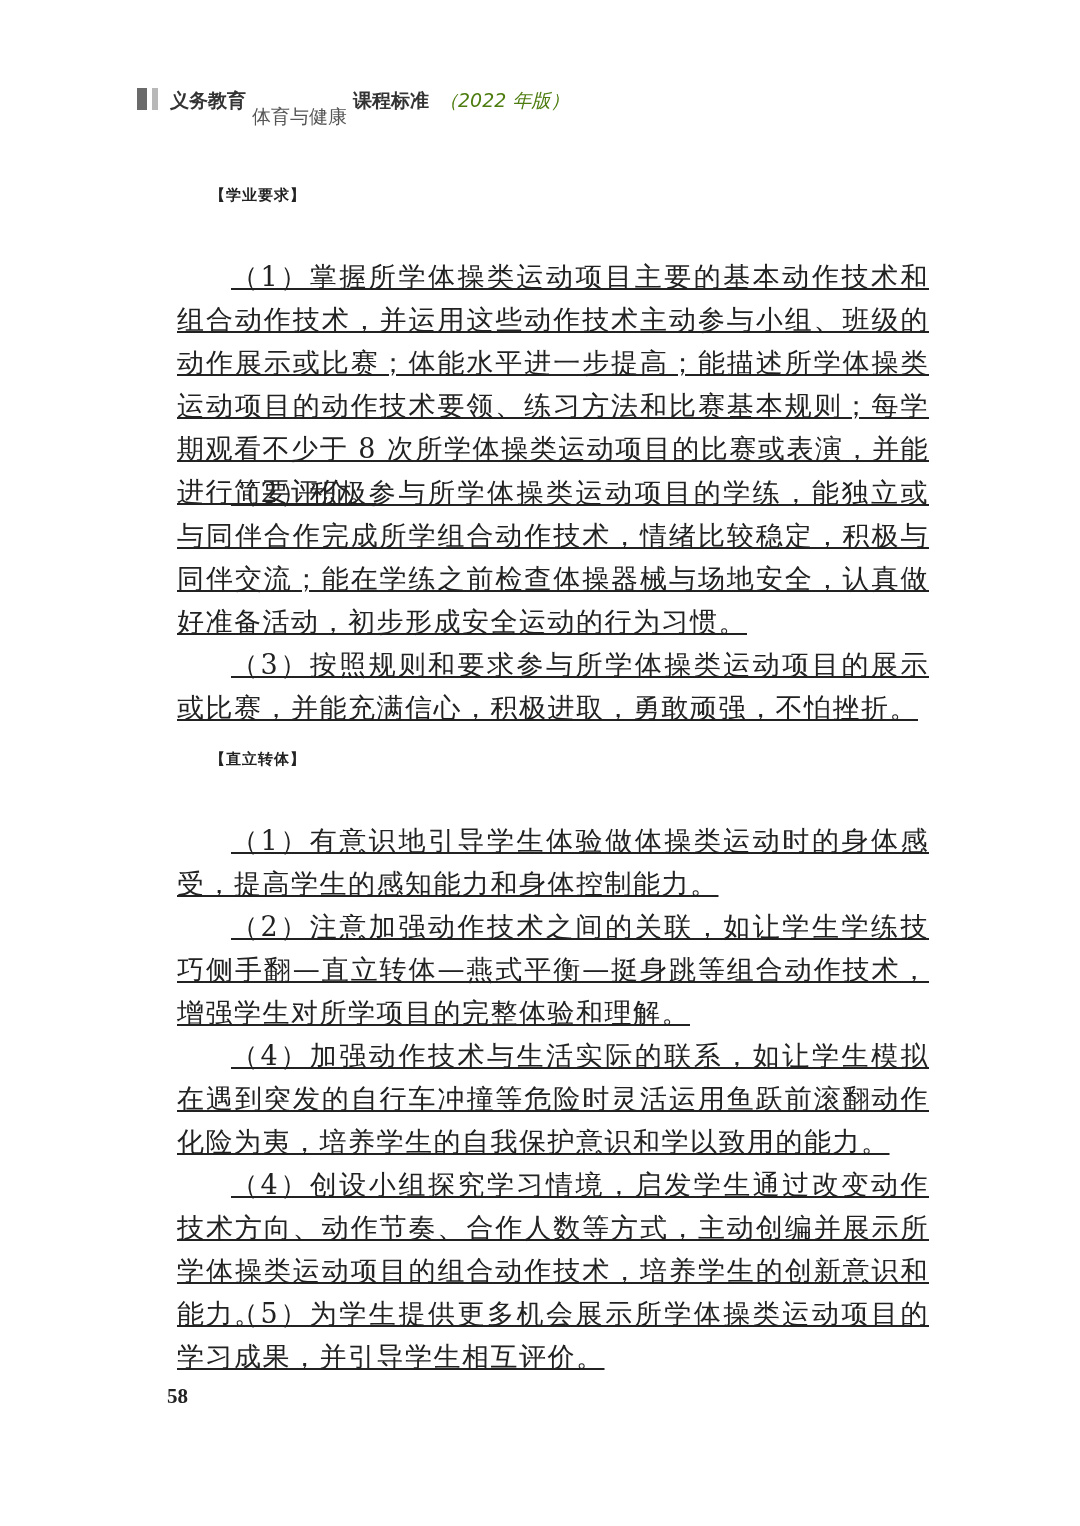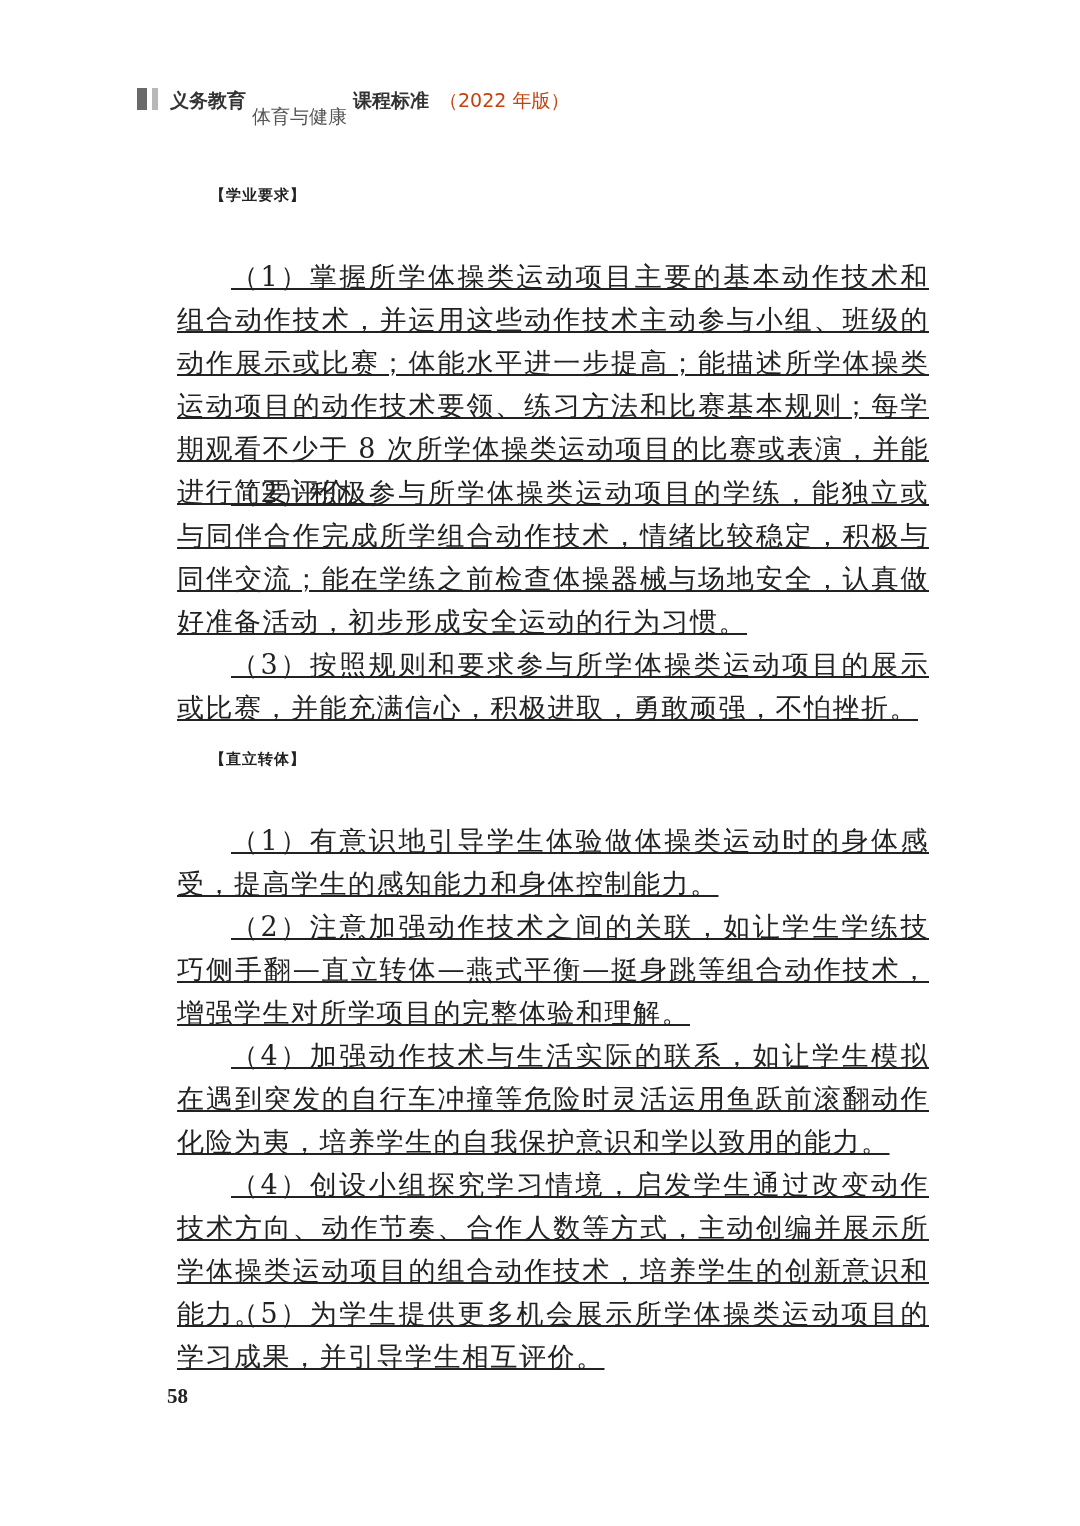--- a/index.html
+++ b/index.html
@@ -8,21 +8,21 @@
     font-family: "DejaVu Serif", "Liberation Serif", serif; color: #222;
   }
   .header {
     position: absolute; left: 137px; top: 88px; height: 30px;
     display: flex; align-items: flex-start;
   }
   .bar1 { width: 10px; height: 22px; background: #6a6a6a; margin-right: 5px; }
   .bar2 { width: 6px; height: 22px; background: #b8b8b8; margin-right: 12px; }
   .h-text { font-family: "DejaVu Sans", "Liberation Sans", sans-serif; font-size: 19px; font-weight: bold; color: #333; white-space: pre; }
   .h-ital { font-weight: normal; color: #555; margin: 16px 6px; }
-  .h-year { font-weight: normal; color: #c2410c; margin-left: 10px; }
+  .h-year { font-weight: normal; color: #4d7c0f; margin-left: 10px; font-style: italic; }
   .section-title {
     position: absolute; left: 210px;
     font-family: "DejaVu Sans", "Liberation Sans", sans-serif;
     font-size: 15px; font-weight: bold; color: #222; letter-spacing: 1px;
   }
   .para {
     position: absolute; left: 165px; width: 752px;
     font-size: 27px; line-height: 43px; color: #222;
     text-align: justify; text-indent: 2em; margin: 12px;
     letter-spacing: 1.5px;

